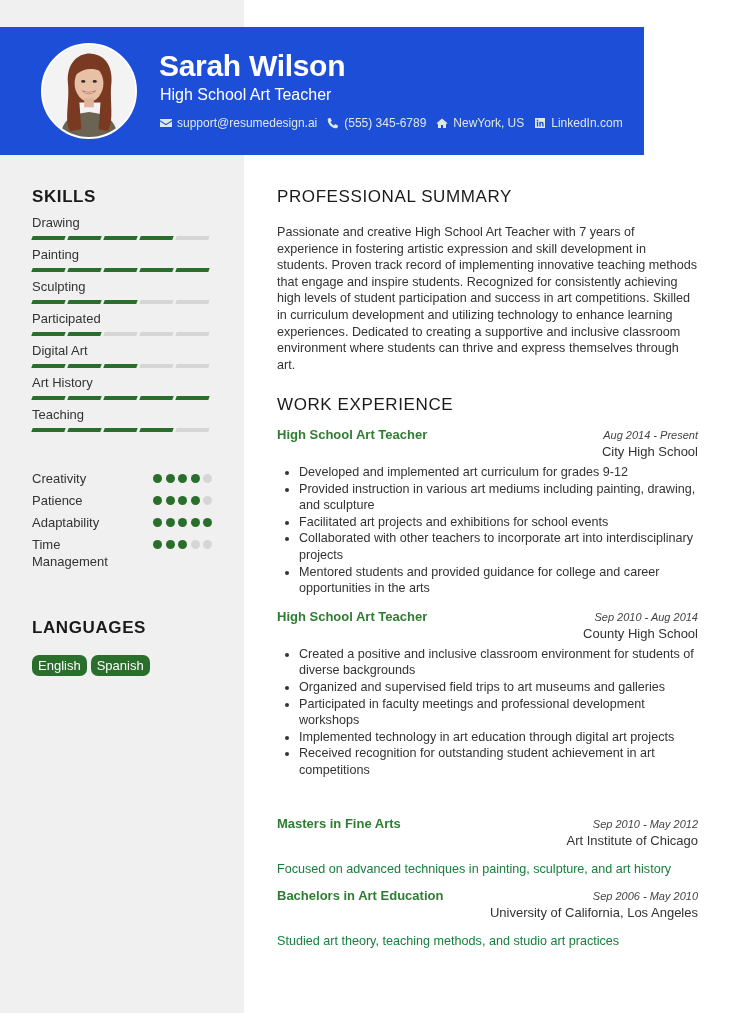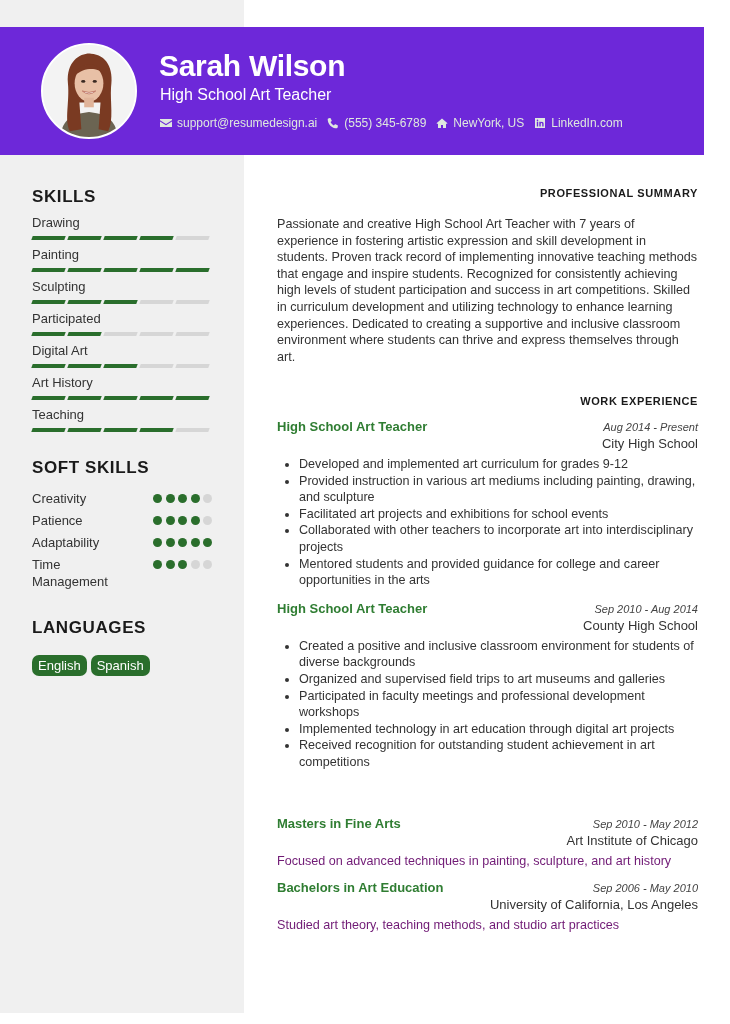--- a/index.html
+++ b/index.html
@@ -1,21 +1,21 @@
 <!DOCTYPE html>
 <html><head>
 <meta charset="utf-8">
 <style>
   * { box-sizing: border-box; margin: 0; padding: 0; }
   html, body { width: 730px; height: 1024px; background: #ffffff; overflow: hidden; }
   body { position: relative; font-family: "Liberation Sans", "DejaVu Sans", sans-serif; color: #333; }
 
   .sidebar-bg { position: absolute; left: 0; top: 0; width: 244px; height: 1013px; background: #f0f0f0; }
 
-  .header { position: absolute; left: 0; top: 27px; width: 704px; height: 128px; background: #6d28d9; }
+  .header { position: absolute; left: 0; top: 27px; width: 644px; height: 128px; background: #1d4ed8; }
   .avatar { position: absolute; left: 41px; top: 16px; width: 96px; height: 96px; border-radius: 50%; border: 2px solid #ffffff; overflow: hidden; background: #f2f2f2; }
   .avatar svg { width: 100%; height: 100%; display: block; }
   .name { position: absolute; left: 159px; top: 22px; font-size: 30px; font-weight: bold; color: #ffffff; letter-spacing: -0.3px; }
   .title { position: absolute; left: 160px; top: 59px; font-size: 16px; color: #ffffff; }
   .contacts { position: absolute; left: 160px; top: 89px; display: flex; align-items: center; font-size: 12px; color: #dfe8df; white-space: nowrap; }
   .contact { display: flex; align-items: center; margin-right: 10px; }
   .contact .ic { display: inline-flex; width: 12px; height: 12px; margin-right: 5px; align-items: center; justify-content: center; }
   .contact .ic svg { width: 12px; height: 12px; fill: #dfe8df; }
 
   .side { position: absolute; left: 32px; width: 180px; }
@@ -29,31 +29,31 @@
   .soft { display: flex; justify-content: space-between; align-items: flex-start; margin-top: 5px; }
   .soft-name { font-size: 13px; color: #333; line-height: 17px; width: 100px; }
   .dots { display: flex; margin-top: 4px; }
   .dot { width: 9px; height: 9px; border-radius: 50%; background: #d6d6d6; margin-left: 3.5px; }
   .dot.on { background: #2a6e2c; }
 
   .langs { display: flex; margin-top: 17px; }
   .lang { background: #2a6e2c; color: #fff; font-size: 13px; padding: 3px 6px; border-radius: 7px; margin-right: 4px; line-height: 15px; }
 
   .main { position: absolute; left: 277px; width: 421px; }
-  .main-h { font-size: 11px; font-weight: bold; color: #1a1a1a; letter-spacing: 0.6px; text-align: right; }
+  .main-h { font-size: 17px; font-weight: normal; color: #1a1a1a; letter-spacing: 0.6px; }
   .summary { font-size: 12.6px; line-height: 16.6px; color: #333; margin-top: 17px; }
 
   .entry { margin-top: 12px; }
   .entry-top { display: flex; justify-content: space-between; align-items: baseline; }
   .role { font-size: 13px; color: #2f7d32; font-weight: bold; }
   .date { font-size: 11px; font-style: italic; color: #444; }
   .org { font-size: 13px; color: #333; margin-top: 2px; text-align: right; }
   .bullets { margin-top: 5px; padding-left: 22px; }
   .bullets li { font-size: 12.6px; line-height: 16.6px; color: #333; }
-  .edu-desc { font-size: 12.6px; color: #701a75; margin-top: 6px; }
+  .edu-desc { font-size: 12.6px; color: #15803d; margin-top: 14px; }
 </style>
 </head>
 <body>
 
 <div class="sidebar-bg"></div>
 
 <div class="header">
   <div class="avatar">
     <svg viewBox="0 0 96 96">
       <rect width="96" height="96" fill="#f3f3f3"></rect>
@@ -176,21 +176,20 @@
           <span class="bar on"></span>
           <span class="bar on"></span>
           <span class="bar on"></span>
           <span class="bar"></span>
         </div>
       </div>
     </div>
 </div>
 
 <div class="side" style="top:458px;">
-  <div class="side-h">SOFT SKILLS</div>
   <div id="soft-list" style="margin-top:12px;">
       <div class="soft">
         <div class="soft-name">Creativity</div>
         <div class="dots">
           <span class="dot on"></span>
           <span class="dot on"></span>
           <span class="dot on"></span>
           <span class="dot on"></span>
           <span class="dot"></span>
         </div>

